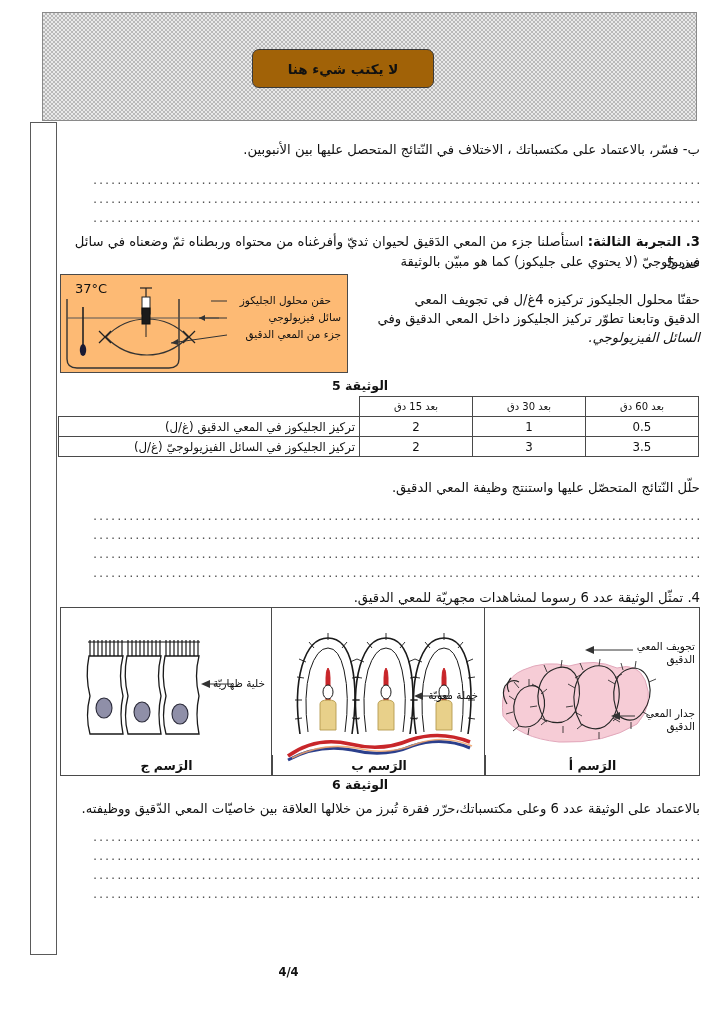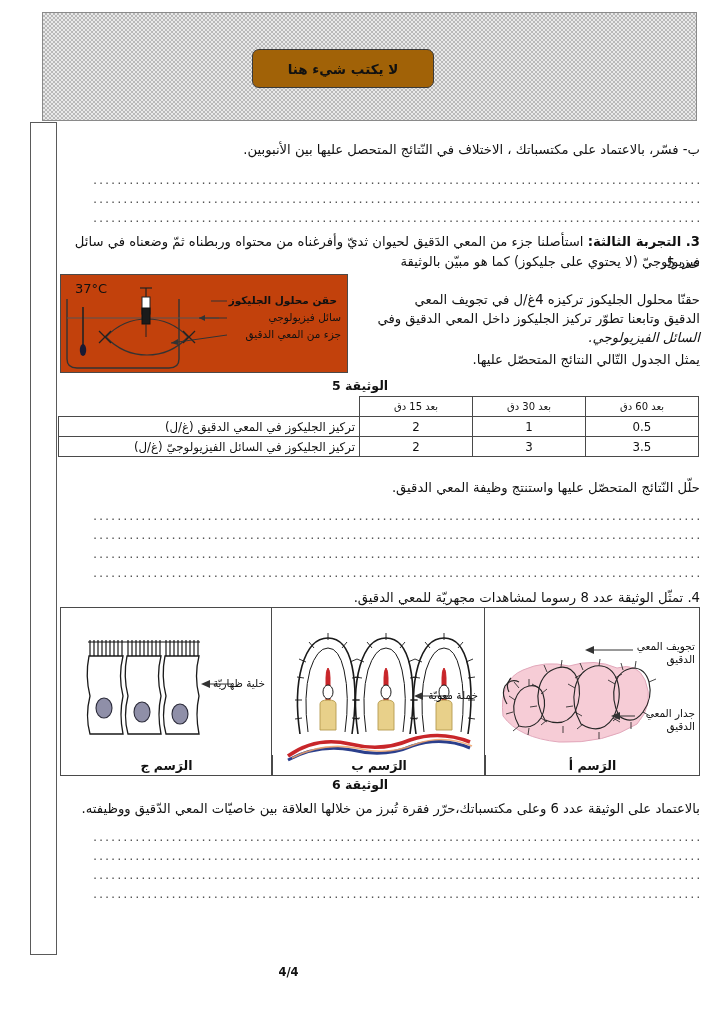--- a/index.html
+++ b/index.html
@@ -27,21 +27,21 @@
   
   .q{position:absolute;text-align:right;font-size:13.2px;line-height:1.55;}
   .b{font-weight:bold;}
 
   
   .dots{position:absolute;height:13px;overflow:hidden;color:#555;
     font-size:13px;letter-spacing:1.9px;white-space:nowrap;direction:ltr;}
 
   
   .diagbox{position:absolute;left:60px;top:274px;width:288px;height:99px;
-    border:1px solid #4a4a4a;background:#c2410c;box-sizing:border-box;}
+    border:1px solid #4a4a4a;background:#fdba74;box-sizing:border-box;}
   .diaglbl{position:absolute;font-size:10.5px;white-space:nowrap;text-align:right;}
 
   
   .doc5-cap{position:absolute;left:0;top:378px;width:720px;text-align:center;
     font-size:12.5px;font-weight:bold;}
   table.data{position:absolute;left:58px;top:396px;width:641px;
     border-collapse:collapse;font-size:11.8px;background:#fff;}
   table.data td{border:1px solid #4a4a4a;height:19px;padding:0 4px;}
   table.data td.num{text-align:center;width:104px;}
   table.data td.hdr{text-align:center;width:104px;font-size:10px;}
@@ -86,21 +86,20 @@
 
   <div class="q" style="left:60px;top:232px;width:640px;">
     <span class="b">3. التجربة الثالثة:</span>
     <span>استأصلنا جزء من المعي الدَقيق لحيوان ثديّ وأفرغناه من محتواه وربطناه ثمّ وضعناه في سائل</span>
   </div>
   <div class="q" style="left:355px;top:252px;width:345px;">فيزيولوجيّ (لا يحتوي على جليكوز) كما هو مبيّن بالوثيقة</div>
   <div class="q" style="left:355px;top:254px;width:345px;">عدد 5.</div>
   <div class="q" style="left:355px;top:290px;width:345px;">حقنّا محلول الجليكوز تركيزه 4غ/ل في تجويف المعي</div>
   <div class="q" style="left:355px;top:309px;width:345px;">الدقيق وتابعنا تطوّر تركيز الجليكوز داخل المعي الدقيق وفي</div>
   <div class="q" style="left:355px;top:328px;width:345px;font-style:italic;">السائل الفيزيولوجي.</div>
-  <div class="q" style="left:355px;top:350px;width:345px;">يمثل الجدول التّالي النتائج المتحصّل عليها.</div>
 
   <div class="diagbox">
     <svg viewBox="0 0 288 99" width="288" height="99">
 
       <path d="M8 24 L8 84 Q8 93 18 93 L110 93 Q120 93 120 84 L120 24" fill="none" stroke="#333" stroke-width="1.4"></path>
 
       <line x1="8" y1="43" x2="160" y2="43" stroke="#555" stroke-width="1"></line>
 
       <line x1="24" y1="32" x2="24" y2="72" stroke="#222" stroke-width="1.6"></line>
       <ellipse cx="24" cy="75" rx="3.2" ry="6" fill="#1a1a33"></ellipse>
@@ -123,21 +122,21 @@
       <line x1="81" y1="13" x2="93" y2="13" stroke="#222" stroke-width="1.2"></line>
       <line x1="87" y1="49" x2="87" y2="62" stroke="#222" stroke-width="1"></line>
 
       <line x1="152" y1="26" x2="168" y2="26" stroke="#333" stroke-width="1"></line>
       <line x1="140" y1="43" x2="168" y2="43" stroke="#333" stroke-width="1"></line>
       <polygon points="140,43 146,40 146,46" fill="#333"></polygon>
       <line x1="112" y1="68" x2="168" y2="60" stroke="#333" stroke-width="1"></line>
       <polygon points="112,68 119,64 119,70" fill="#333"></polygon>
     </svg>
     <span class="diaglbl" style="left:14px;top:6px;font-size:13px;direction:ltr;">37°C</span>
-    <span class="diaglbl" style="right:10px;top:19px;font-weight:bold;">حقن محلول الجليكوز</span>
+    <span class="diaglbl" style="right:16px;top:19px;">حقن محلول الجليكوز</span>
     <span class="diaglbl" style="right:6px;top:36px;">سائل فيزيولوجي</span>
     <span class="diaglbl" style="right:6px;top:53px;">جزء من المعي الدقيق</span>
   </div>
 
   <div class="doc5-cap">الوثيقة 5</div>
   <table class="data">
     <tbody>
         <tr>
       <td class="hdr">بعد 60 دق</td>
       <td class="hdr">بعد 30 دق</td>
@@ -158,21 +157,21 @@
     </tr>
   </tbody>
     </table>
 
   <div class="q" style="left:60px;top:478px;width:640px;">حلّل النّتائج المتحصّل عليها واستنتج وظيفة المعي الدقيق.</div>
   <div class="dots" style="left:93px;top:508px;width:607px;">.............................................................................................................................................</div>
   <div class="dots" style="left:93px;top:527px;width:607px;">.............................................................................................................................................</div>
   <div class="dots" style="left:93px;top:546px;width:607px;">.............................................................................................................................................</div>
   <div class="dots" style="left:93px;top:565px;width:607px;">.............................................................................................................................................</div>
 
-  <div class="q" style="left:60px;top:588px;width:640px;">4. تمثّل الوثيقة عدد 8 رسوما لمشاهدات مجهريّة للمعي الدقيق.</div>
+  <div class="q" style="left:60px;top:588px;width:640px;">4. تمثّل الوثيقة عدد 6 رسوما لمشاهدات مجهريّة للمعي الدقيق.</div>
 
   <div class="doc6">
 
     <div class="panel p-a">
       <svg viewBox="0 0 214 167" width="214" height="167">
         <path d="M18 108 Q14 72 38 62 Q60 52 84 58 Q110 50 132 60 Q152 54 160 72
                  Q170 96 152 116 Q120 136 74 134 Q34 130 18 108 Z" fill="#f6ccd6" stroke="#e2a8bb" stroke-width="1"></path>
         <g fill="none" stroke="#262626" stroke-width="1.15">
           <path d="M34 118 Q26 104 30 92 Q34 80 44 78 Q54 76 58 86 Q62 98 56 110 Q48 122 34 118 Z"></path>
           <path d="M60 112 Q50 96 54 80 Q58 64 72 60 Q86 56 92 70 Q98 86 90 104 Q80 120 60 112 Z"></path>

